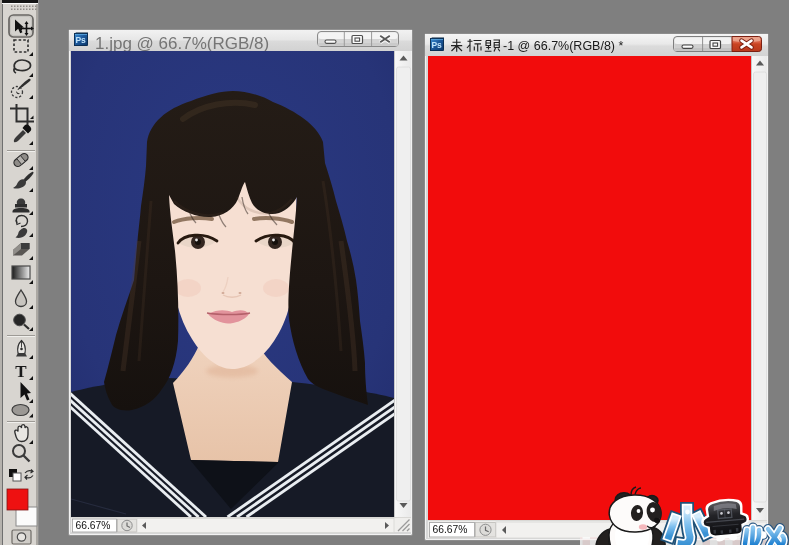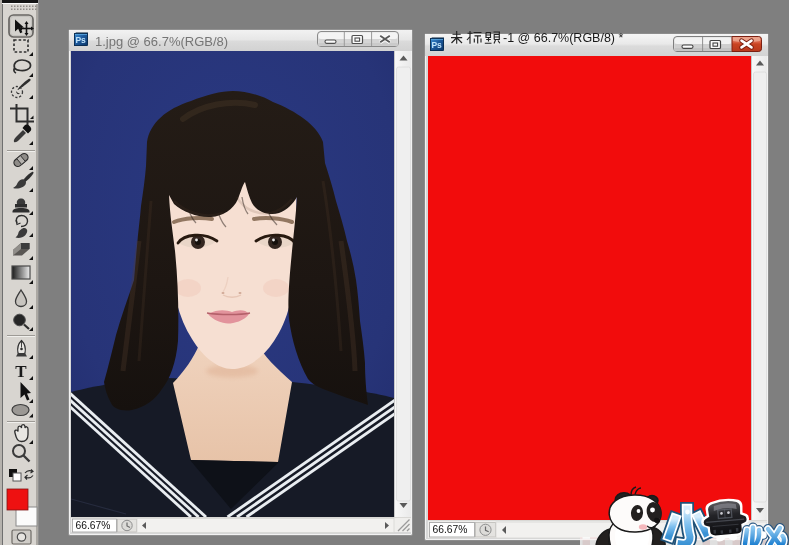--- a/index.html
+++ b/index.html
@@ -167,21 +167,21 @@
           <stop offset="0%" stop-color="#3f8fd4"></stop>
           <stop offset="45%" stop-color="#1c5a9e"></stop>
           <stop offset="100%" stop-color="#0b3568"></stop>
         </linearGradient>
       </defs>
 <path d="M1,14 L1,2 L3,0.5 L15,0.5 L15,12 L13.5,14 Z" fill="#08243f"></path>
 <rect x="1.5" y="1.5" width="13" height="12" fill="url(#psg)" stroke="#0a2d52" stroke-width="0.8"></rect>
 <path d="M2,2 L14,2 L14,3 L2,3 Z" fill="#5aa7e0" opacity="0.8"></path>
 <text x="7.6" y="11.3" font-size="8.5" font-weight="bold" fill="#bfe3fb" text-anchor="middle" font-family="Liberation Sans">Ps</text>
 </svg></div>
-<div class="abs" style="left:95px;top:34px;font-size:13px;color:#757575">1.jpg @ 66.7%(RGB/8)</div>
+<div class="abs" style="left:95px;top:34px;font-size:17px;color:#757575">1.jpg @ 66.7%(RGB/8)</div>
 
 <div class="abs" id="btns1" style="left:317px;top:31px">
 <svg width="82" height="16" viewBox="0 0 82 16">
 <rect x="0.5" y="0.5" width="81" height="15" rx="3.5" fill="#e2e2e2" stroke="#8a8a8a"></rect>
 <rect x="1.5" y="1.5" width="79" height="6.5" rx="3" fill="#f4f4f4"></rect>
 <rect x="1.5" y="8" width="79" height="6.8" fill="#d5d5d5"></rect>
 <rect x="1.5" y="12" width="79" height="2.8" fill="#cacaca"></rect>
 <line x1="27.3" y1="1" x2="27.3" y2="15" stroke="#9a9a9a"></line>
 <line x1="54.6" y1="1" x2="54.6" y2="15" stroke="#9a9a9a"></line>
 <rect x="8" y="9" width="11" height="3.4" rx="1.6" fill="#fbfbfb" stroke="#4e4e4e" stroke-width="1.1"></rect>
@@ -308,21 +308,21 @@
 
 <div class="abs" style="left:424px;top:33px;width:345px;height:508px;background:#d7d7d7;border:1px solid #8c8c8c;border-radius:2px;box-shadow:inset 0 0 0 1px #f2f2f2"></div>
 <div class="abs" style="left:425px;top:34px;width:343px;height:22px;background:linear-gradient(#f5f5f5,#e9e9e9 45%,#dbdbdb 55%,#d3d3d3)"></div>
 <div class="abs" id="psicon2" style="left:429px;top:37px">
 <svg width="17" height="16" viewBox="0 0 17 16">
 <path d="M1,14 L1,2 L3,0.5 L15,0.5 L15,12 L13.5,14 Z" fill="#08243f"></path>
 <rect x="1.5" y="1.5" width="13" height="12" fill="url(#psg)" stroke="#0a2d52" stroke-width="0.8"></rect>
 <path d="M2,2 L14,2 L14,3 L2,3 Z" fill="#5aa7e0" opacity="0.8"></path>
 <text x="7.6" y="11.3" font-size="8.5" font-weight="bold" fill="#bfe3fb" text-anchor="middle" font-family="Liberation Sans">Ps</text>
 </svg></div>
-<div class="abs" id="title2" style="left:450px;top:30px">
+<div class="abs" id="title2" style="left:450px;top:38px">
 <svg width="230" height="15" viewBox="0 0 230 15">
 
 <g stroke="#222" stroke-width="1.15" fill="none">
 <path d="M2.5,4.2 L10.7,4.2 M1,7.6 L12.2,7.6 M6.7,1 L6.7,13.8 M6.4,8 L1.5,13 M7,8 L12,13"></path>
 </g>
 
 <g stroke="#222" stroke-width="1.15" fill="none">
 <path d="M17.5,3.2 L22.5,3.2 M20,1 L20,13.8 M20,6.5 L17,10 M23.5,2.5 L31.5,2.5 M24.5,5.8 L31,5.8 M27.7,5.8 L27.7,13.5 M24.3,8.5 L24.3,12.5 M31,8.5 L31,12.5"></path>
 </g>
 

